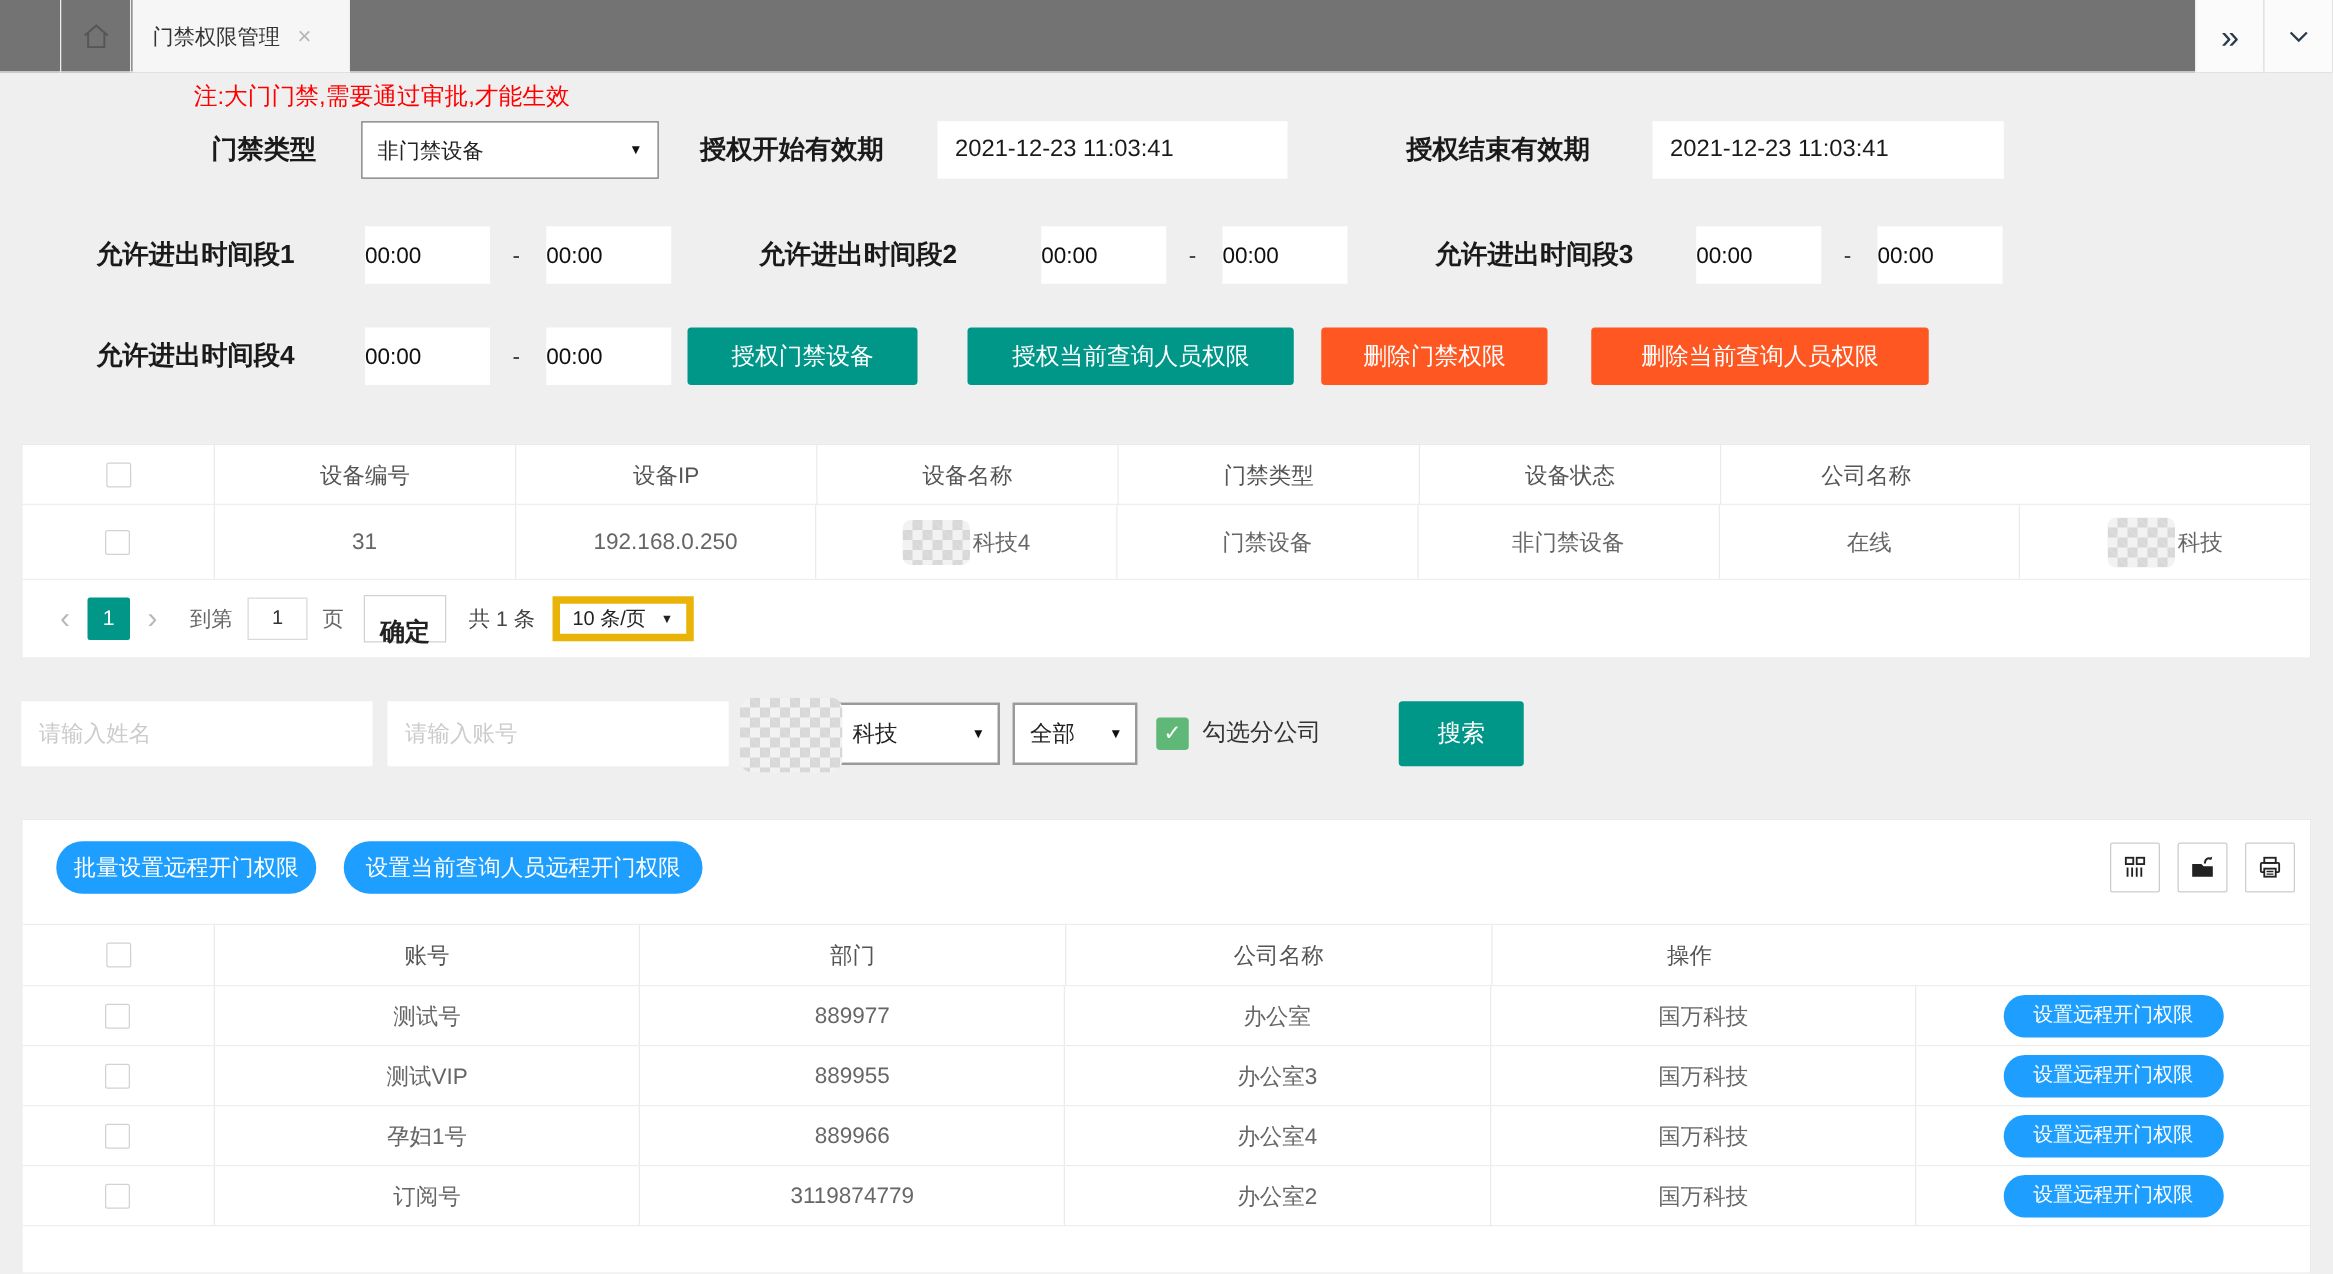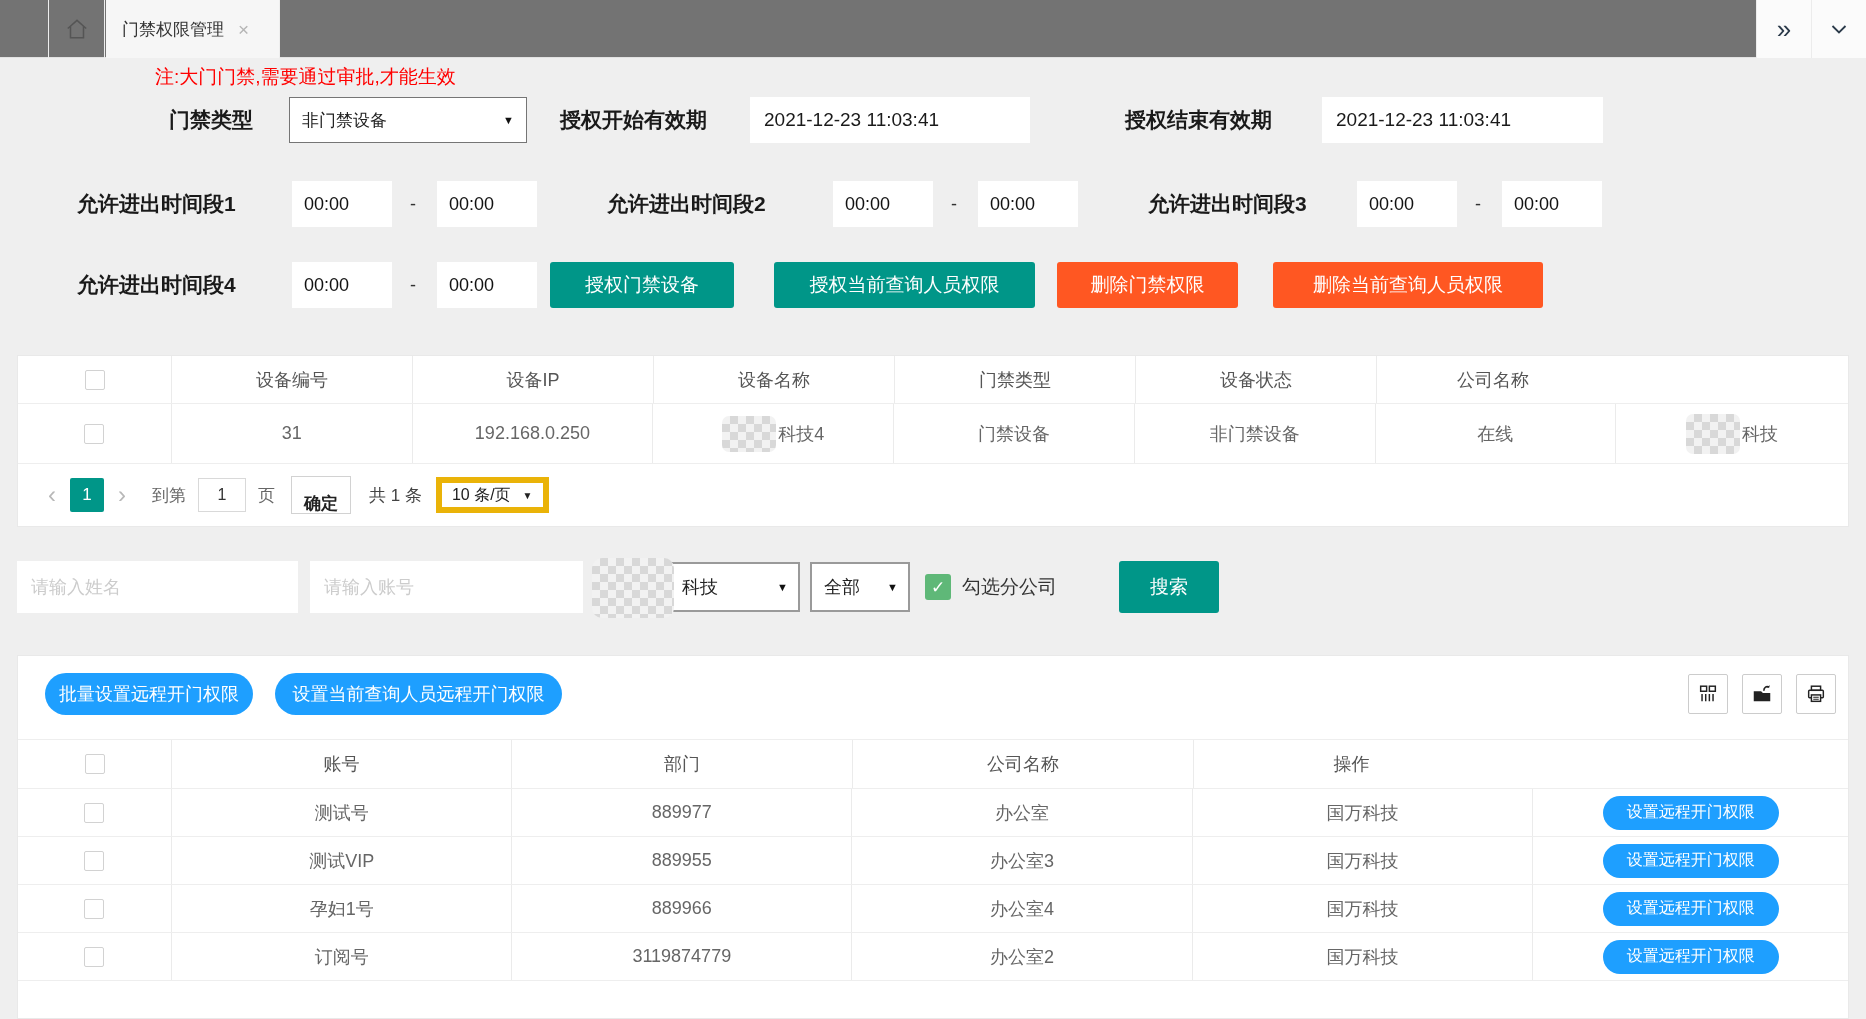--- a/index.html
+++ b/index.html
@@ -19,21 +19,21 @@
 
   
   .notice { position:absolute; left:155px; top:64px; font-size:19px; color:#ff0000; }
   .flabel { position:absolute; top:0; height:46px; line-height:46px; font-size:21px; font-weight:bold; color:#1a1a1a; white-space:nowrap; }
   .frow { position:absolute; left:0; width:1866px; height:46px; }
   .row1 { top:97px; } .row2 { top:181px; } .row3 { top:262px; }
   .box { position:absolute; top:0; height:46px; background:#fff; }
   .selectbox { border:1px solid #757575; display:flex; align-items:center; font-size:17px; color:#222; padding:0 12px; cursor:pointer; }
   .selectbox .caret { margin-left:auto; font-size:11px; color:#111; }
   .txtinput { border:none; font-size:19px; color:#1a1a1a; padding:0 14px; font-family:inherit; outline:none; }
-  .timeinput { position:absolute; top:0; height:46px; width:100px; background:#fff; border:none; font-size:18px; color:#111; padding:0 12px; font-family:inherit; outline:none; }
+  .timeinput { position:absolute; top:0; height:46px; width:100px; background:#fff; border:none; font-size:18px; color:#111; padding:0 0; font-family:inherit; outline:none; }
   .dash { position:absolute; top:0; height:46px; line-height:46px; font-size:18px; color:#333; }
   .btn { position:absolute; top:0; height:46px; border:none; border-radius:3px; color:#fff; font-size:19px; font-family:inherit; cursor:pointer; }
   .btn-teal { background:#009688; }
   .btn-orange { background:#FF5722; }
 
   
   .panel { position:absolute; background:#fff; border:1px solid #e9e9e9; }
   .trow { display:flex; width:100%; border-bottom:1px solid #eee; }
   .tcell { display:flex; align-items:center; justify-content:center; border-left:1px solid #ebebeb; font-size:18px; color:#666; overflow:hidden; }
   .tcell:first-child { border-left:none; }
@@ -47,21 +47,21 @@
       linear-gradient(45deg,#d8d8d8 25%,#f2f2f2 25%,#f2f2f2 75%,#d8d8d8 75%);
     background-size:16px 16px; background-position:0 0,8px 8px; }
   .mosaic-inline { display:inline-block; width:54px; height:36px; border-radius:7px; margin-right:2px; vertical-align:middle; }
 
   
   .pager { display:flex; align-items:center; height:62px; padding-left:22px; font-size:17px; color:#666; }
   .pg-arrow { font-size:24px; color:#b8b8b8; padding:0 8px; cursor:pointer; }
   .pg-cur { width:34px; height:34px; background:#009688; color:#fff; border-radius:2px; display:flex; align-items:center; justify-content:center; font-size:17px; margin:0 6px; cursor:pointer; }
   .pg-goto { margin-left:18px; }
   .pg-input { width:48px; height:34px; border:1px solid #d9d9d9; text-align:center; font-size:16px; color:#333; margin:0 12px; font-family:inherit; outline:none; }
-  .pg-confirm { margin-left:16px; height:38px; padding:15px 12px; background:#fff; border:1px solid #d2d2d2; font-size:17px; font-weight:bold; color:#222; font-family:inherit; cursor:pointer; }
+  .pg-confirm { margin-left:16px; height:38px; padding:15px 12px; background:#fff; border:1px solid #d2d2d2; font-size:20px; font-weight:bold; color:#222; font-family:inherit; cursor:pointer; }
   .pg-total { margin-left:18px; color:#444; }
   .pg-size { margin-left:14px; height:36px; border:6px solid #eab308; display:flex; align-items:center; padding:0 10px; font-size:16px; color:#222; cursor:pointer; }
   .pg-size .caret { margin-left:12px; font-size:10px; }
 
   
   .filter-input { position:absolute; top:561px; height:52px; background:#fff; border:none; font-size:18px; color:#333; padding:0 14px; font-family:inherit; outline:none; }
   .filter-input::placeholder { color:#ccc; }
   .fselect { position:absolute; top:562px; height:50px; background:#fff; border:2px solid #9a9a9a; display:flex; align-items:center; font-size:18px; color:#222; cursor:pointer; }
   .fselect .caret { margin-left:auto; margin-right:10px; font-size:11px; color:#111; }
   .gcheck { position:absolute; left:925px; top:574px; width:26px; height:26px; background:#5FB878; border-radius:3px; color:#fff; font-size:17px; display:flex; align-items:center; justify-content:center; cursor:pointer; }

